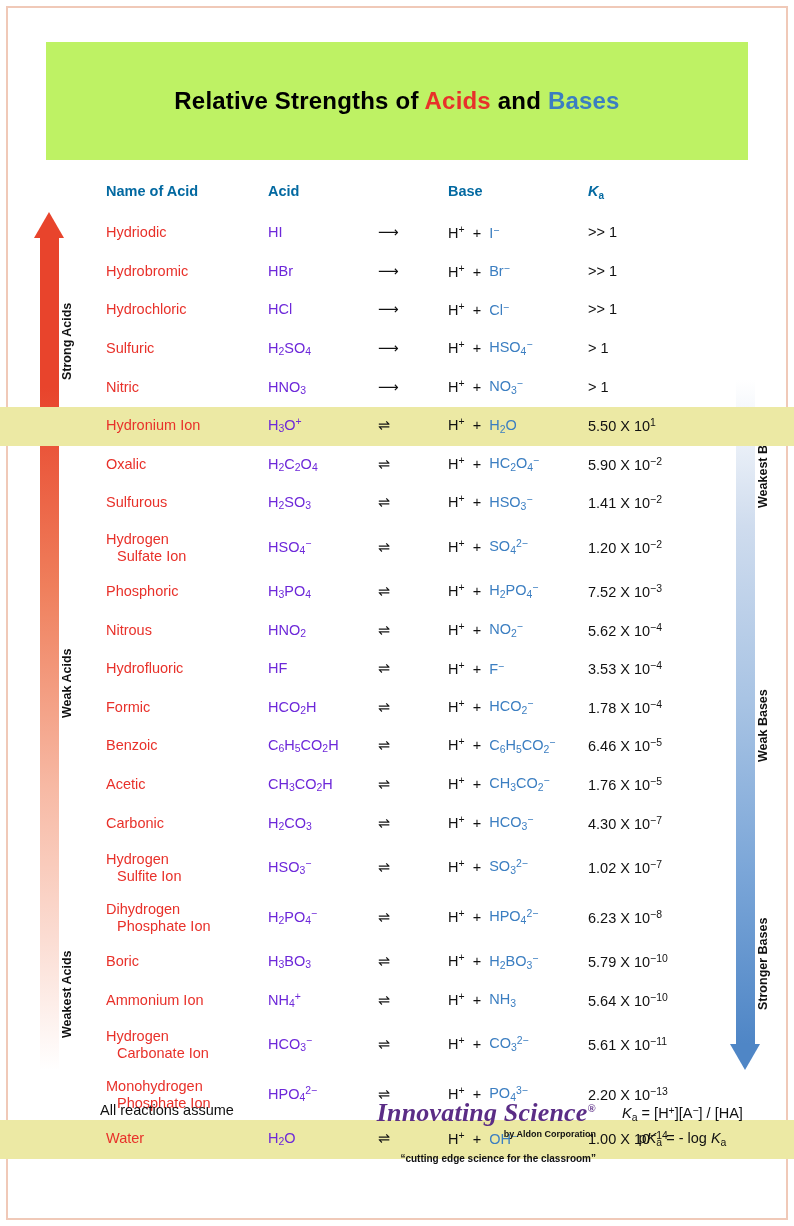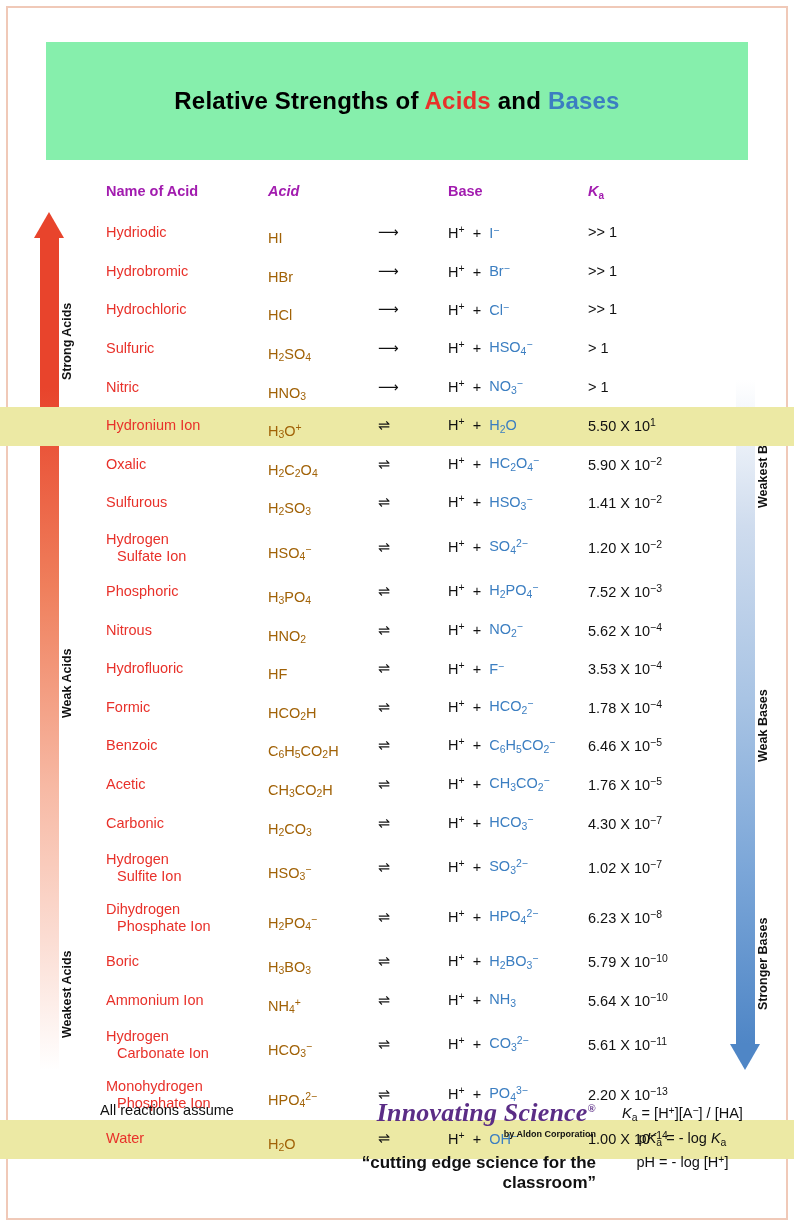--- a/index.html
+++ b/index.html
@@ -24,21 +24,21 @@
     position: absolute;
     left: 0; top: 0;
     width: 794px; height: 1226px;
   }
 
   
   .title-banner {
     position: absolute;
     left: 46px; top: 42px;
     width: 702px; height: 118px;
-    background: #86efac;
+    background: #bef264;
     display: flex;
     flex-direction: column;
     align-items: center;
     justify-content: center;
   }
   .title-line {
     font-size: 24px;
     font-weight: bold;
     letter-spacing: 0.2px;
     line-height: 1.32;
@@ -49,25 +49,25 @@
   .t-base { color: #3b7ec1; }
 
   
   .col-headers {
     position: absolute;
     top: 183px;
     left: 0; width: 794px;
     height: 20px;
     font-size: 14.5px;
     font-weight: bold;
-    color: #a21caf;
+    color: #0369a1;
   }
   .col-headers span { position: absolute; white-space: nowrap; }
   .h-name { left: 106px; }
-  .h-acid { left: 268px; font-style: italic; }
+  .h-acid { left: 268px; }
   .h-base { left: 448px; }
   .h-ka   { left: 588px; font-style: italic; }
   .h-ka sub { font-style: normal; font-size: 10px; }
 
   
   .acid-arrow {
     position: absolute;
     left: 34px; top: 212px;
     width: 30px; height: 858px;
   }
@@ -123,21 +123,21 @@
   .row.tall { height: 50px; }
   .row.hl { background: #ece9a4; }
   .row .cell {
     position: absolute;
     font-size: 14.5px;
     line-height: 1.18;
     white-space: pre;
   }
   .c-name { left: 106px; color: #e8312a; }
   .c-name .l2 { display: block; padding-left: 11px; }
-  .c-acid { left: 268px; color: #a16207; margin-top: 6px; }
+  .c-acid { left: 268px; color: #6d28d9; }
   .c-eq   { left: 378px; color: #111; font-size: 15px; }
   .c-base { left: 448px; color: #111; text-align: right; }
   .c-base .b { color: #3b7ec1; }
   .c-ka   { left: 588px; color: #111; }
 
   
   .row .cell { top: 50%; transform: translateY(-50%); }
   .row.tall .c-acid, .row.tall .c-eq, .row.tall .c-base, .row.tall .c-ka { top: 50%; }
 
   sub { font-size: 0.72em; vertical-align: -0.25em; }
@@ -153,21 +153,21 @@
   .foot-mid {
     position: absolute; left: 296px; top: 0px; width: 300px; text-align: right;
   }
   .brand {
     font-family: "Liberation Serif", serif;
     font-size: 26px; font-weight: bold; font-style: italic;
     color: #5b2d86; letter-spacing: 0.2px;
   }
   .brand sup { font-size: 11px; vertical-align: 0.8em; }
   .brand-sub { font-size: 9px; font-weight: bold; color: #111; margin-top: 1px; }
-  .brand-tag { font-size: 17px; font-weight: bold; color: #111; margin-top: 14px; }
+  .brand-tag { font-size: 10px; font-weight: bold; color: #111; margin-top: 14px; }
   .foot-right {
     position: absolute; left: 580px; top: 4px; width: 205px;
     text-align: center; font-size: 14.5px; line-height: 1.62; color: #111;
   }
 </style>
 </head>
 <body>
 
 <div class="sheet">
 
@@ -369,17 +369,16 @@
       <div>All reactions assume</div>
     </div>
     <div class="foot-mid">
       <div class="brand"><span>Innovating Science</span><sup>®</sup></div>
       <div class="brand-sub">by Aldon Corporation</div>
       <div class="brand-tag">“cutting edge science for the classroom”</div>
     </div>
     <div class="foot-right">
       <div id="f1"><i>K</i><sub>a</sub> = [H<sup>+</sup>][A<sup>−</sup>] / [HA]</div>
       <div id="f2">p<i>K</i><sub>a</sub> = - log <i>K</i><sub>a</sub></div>
-      <div id="f3">pH = - log [H<sup>+</sup>]</div>
     </div>
   </div>
 
 </div>
 
 </body></html>

